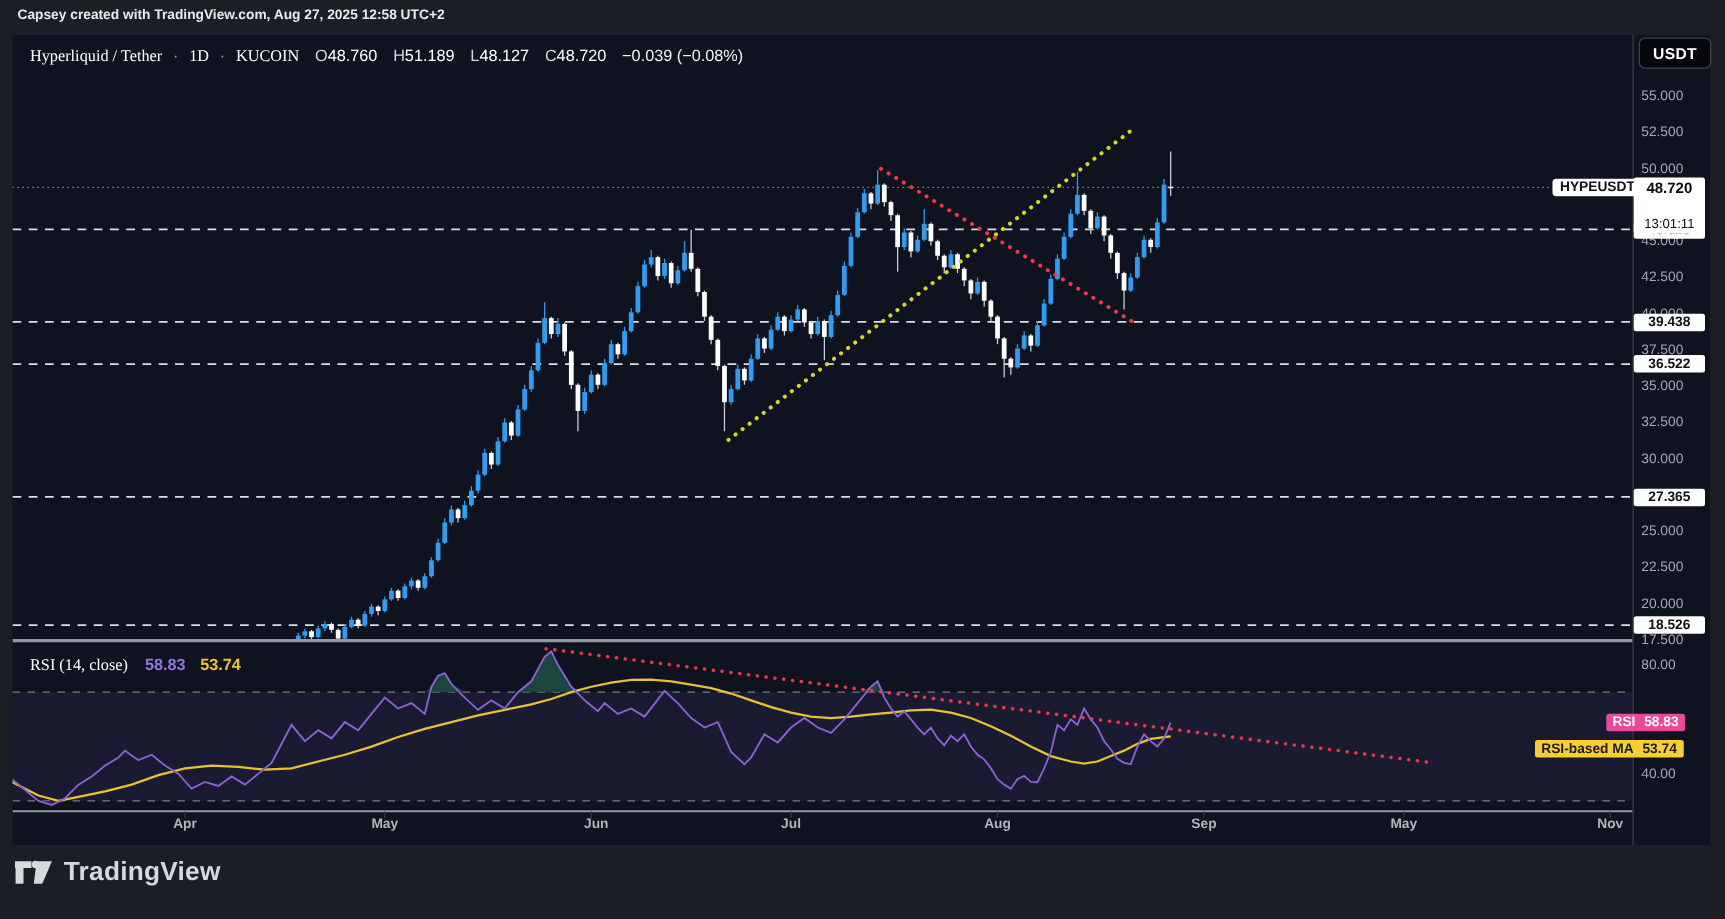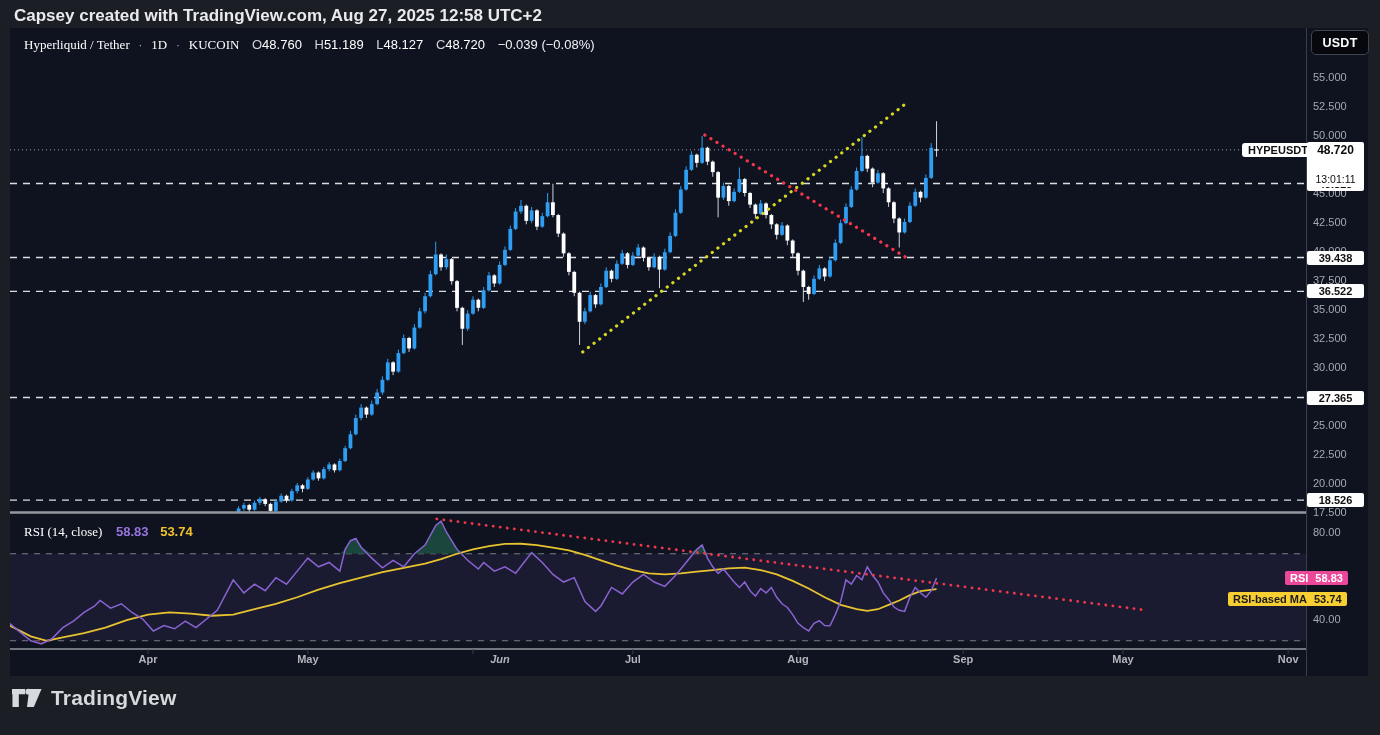--- a/index.html
+++ b/index.html
@@ -1,18 +1,18 @@
 <!DOCTYPE html>
 <html><head>
 <meta charset="utf-8">
 <style>
   html,body{margin:0;padding:0;background:#1b1e25;width:1380px;height:735px;overflow:hidden;
     font-family:"Liberation Sans",sans-serif;-webkit-font-smoothing:antialiased;}
   #stage{position:relative;width:1380px;height:735px;background:#1b1e25;}
-  #attribution{position:absolute;left:14px;top:6px;font-size:17px;font-weight:bold;color:#e9eaee;}
+  #attribution{position:absolute;left:14px;top:6px;font-size:11px;font-weight:bold;color:#e9eaee;}
   #chart-frame{position:absolute;left:10px;top:28px;width:1358px;height:648px;background:#0e131f;}
   #chart-svg{position:absolute;left:0;top:0;}
   .legend{position:absolute;font-size:13px;color:#e4e6ea;white-space:nowrap;z-index:5;}
   #legend-main{left:24px;top:37px;}
   #legend-rsi{left:24px;top:524px;}
   .legend .t{font-weight:500;color:#ffffff;font-family:Liberation Serif, serif;}
   .legend .sep{color:#9aa0ab;margin:0 5px;}
   .legend .k{color:#d2d5db;margin-left:9px;}
   .legend .v{color:#ffffff;}
   .legend .chg{color:#f1f2f4;margin-left:9px;}
@@ -497,21 +497,21 @@
   <div id="rsi-tag-line" class="rsi-tag">
     <span>RSI</span><span class="val">58.83</span>
   </div>
   <div id="rsi-tag-ma" class="rsi-tag">
     <span>RSI-based MA</span><span class="val">53.74</span>
   </div>
 
   <div id="time-axis">
       <div class="mlabel" style="left: 148px;">Apr</div>
       <div class="mlabel" style="left: 307.84px;">May</div>
-      <div class="mlabel" style="left: 500px; font-style: italic;">Jun</div>
+      <div class="mlabel" style="left: 477px;">Jun</div>
       <div class="mlabel" style="left: 632.848px;">Jul</div>
       <div class="mlabel" style="left: 798.016px;">Aug</div>
       <div class="mlabel" style="left: 963.184px;">Sep</div>
       <div class="mlabel" style="left: 1123.02px;">May</div>
       <div class="mlabel" style="left: 1288.19px;">Nov</div>
     </div>
 
   <div id="footer">
     <svg width="30" height="22" viewBox="0 0 66 46">
       <path d="M0,3 H29 V15 H15 V43 H1 V15 H0 Z" fill="#d6d9dd"></path>

